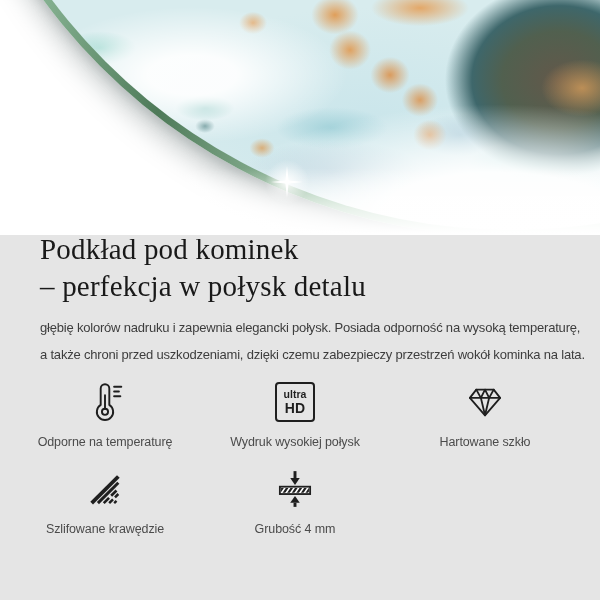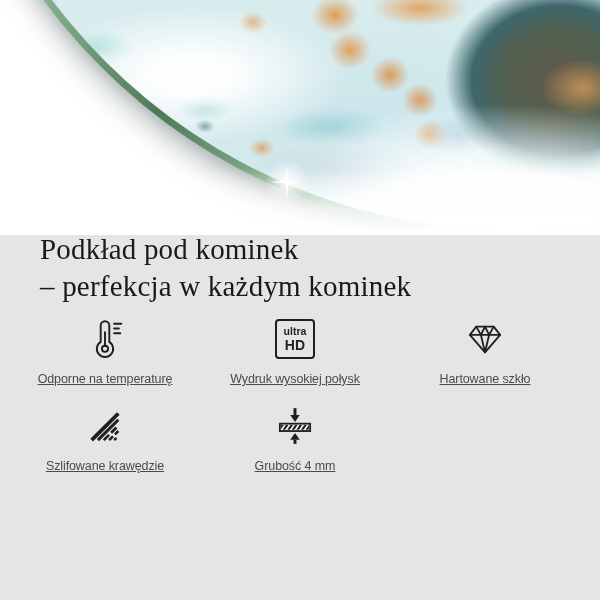--- a/index.html
+++ b/index.html
@@ -58,21 +58,21 @@
   .heading span { display:block; }
   .desc { margin:9px 40px 0 40px; color:#3d3d3d; font-size:13px; line-height:27px;
     letter-spacing:-0.2px; white-space:nowrap; }
   .desc span { display:block; }
 
   
   .features { display:grid; grid-template-columns:repeat(3,190px); row-gap:16px;
     margin-top:10px; padding-left:10px; }
   .feature { display:flex; flex-direction:column; align-items:center; }
   .icon-box { height:48px; display:flex; align-items:center; justify-content:center; }
-  .feature-label { margin-top:9px; font-size:12.5px; color:#4b4b4b; letter-spacing:-0.1px; white-space:nowrap;text-decoration:underline; }
+  .feature-label { margin-top:9px; font-size:12.5px; color:#4b4b4b; letter-spacing:-0.1px; white-space:nowrap; }
   .icon-uhd { width:40px; height:40px; border:2.6px solid #1f1f1f; border-radius:4px;
     display:flex; flex-direction:column; align-items:center; justify-content:center; color:#1f1f1f; }
   .uhd-top { font-size:10.5px; font-weight:700; line-height:1; }
   .uhd-bottom { font-size:14px; font-weight:800; line-height:1; margin-top:1px; letter-spacing:0.2px; }
 </style>
 </head>
 <body>
 
 <div class="page">
 
@@ -81,24 +81,26 @@
     <div class="glass-face"></div>
     <div class="sparkle">
       <span class="glow"></span>
       <span class="star"></span>
     </div>
   </div>
 
   <div class="content">
     <h1 class="heading">
       <span>Podkład pod kominek</span>
-      <span>– perfekcja w każdym kominek</span>
+      <span>– perfekcja w połysk detalu</span>
     </h1>
 
     <p class="desc">
+      <span>głębię kolorów nadruku i zapewnia elegancki połysk. Posiada odporność na wysoką temperaturę,</span>
+      <span>a także chroni przed uszkodzeniami, dzięki czemu zabezpieczy przestrzeń wokół kominka na lata.</span>
     </p>
 
     <div class="features">
 
       <div class="feature">
         <div class="icon-box">
           <svg width="46" height="46" viewBox="0 0 48 48" fill="none" stroke="#1f1f1f" stroke-width="2" stroke-linecap="round" stroke-linejoin="round">
             <path d="M19.5 10 a4.5 4.5 0 0 1 9 0 v17 a8.5 8.5 0 1 1 -9 0 Z"></path>
             <circle cx="24" cy="34.2" r="3.2"></circle>
             <line x1="24" y1="17" x2="24" y2="31"></line>

